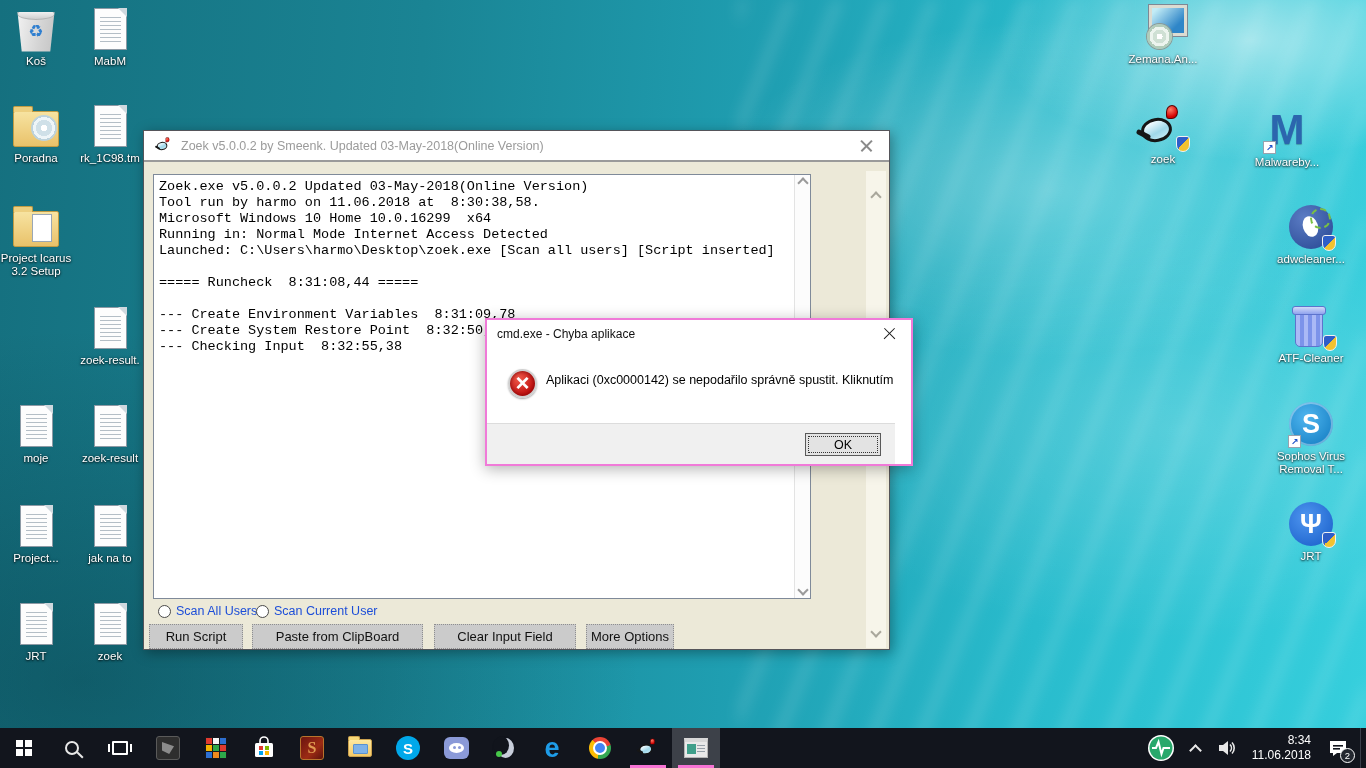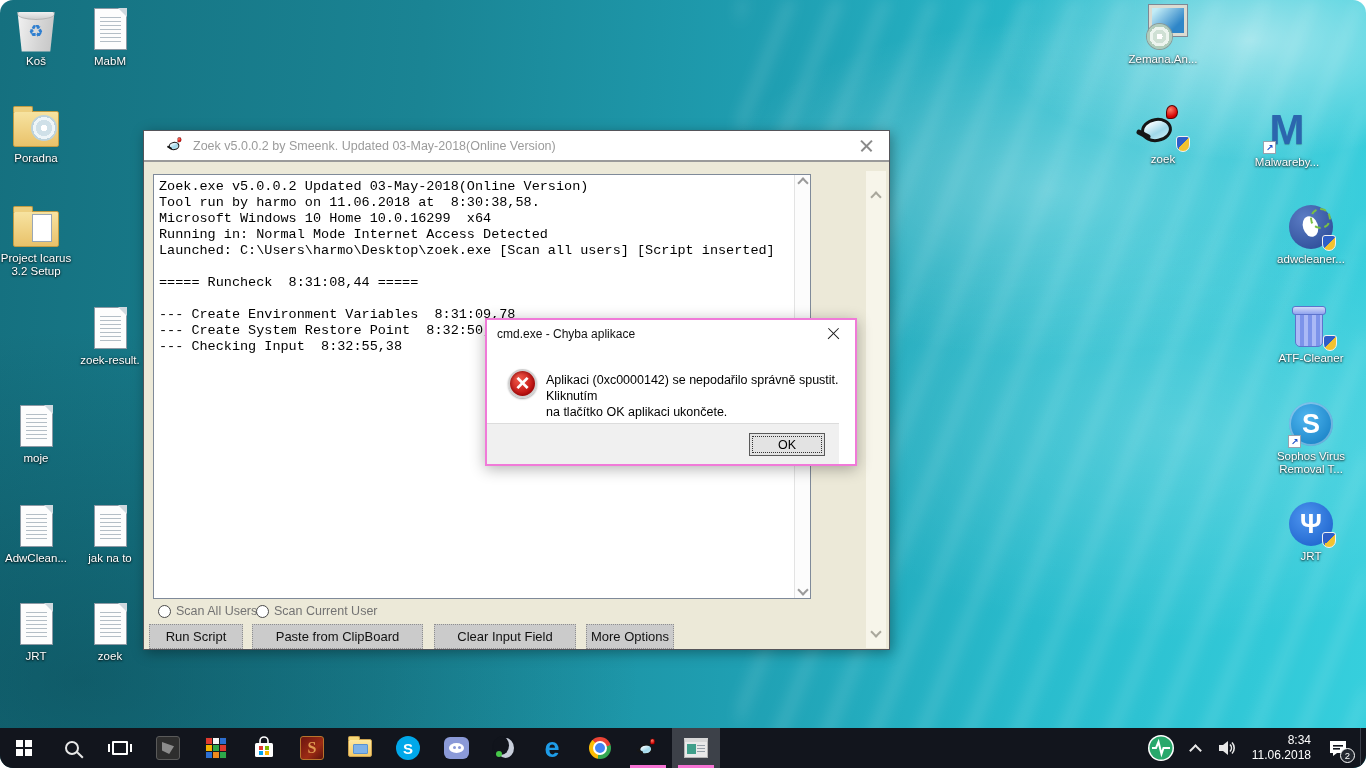--- a/index.html
+++ b/index.html
@@ -3,21 +3,21 @@
 <meta charset="utf-8">
 <style>
   *{margin:0;padding:0;box-sizing:border-box}
   html,body{width:1366px;height:768px;overflow:hidden;font-family:"Liberation Sans","DejaVu Sans",sans-serif}
   #desktop{position:absolute;inset:0;overflow:hidden;
     background:
       radial-gradient(ellipse 420px 200px at 1250px 40px, rgba(255,255,255,.55), transparent 60%),
       radial-gradient(ellipse 520px 260px at 1050px 190px, rgba(255,255,255,.30), transparent 65%),
       radial-gradient(ellipse 600px 320px at 1180px 430px, rgba(255,255,255,.20), transparent 65%),
       radial-gradient(ellipse 800px 500px at 80px 680px, rgba(5,50,60,.38), transparent 70%),
-      linear-gradient(94deg,#15707f 0%,#1a8494 30%,#1f9fb2 55%,#29bccd 76%,#36cfdd 100%); border-radius: 13px;}
+      linear-gradient(94deg,#15707f 0%,#1a8494 30%,#1f9fb2 55%,#29bccd 76%,#36cfdd 100%);}
   .waves{position:absolute;top:0;right:0;width:46%;height:100%;
     background:repeating-linear-gradient(112deg, rgba(255,255,255,.30) 0 10px, rgba(255,255,255,0) 10px 44px);
     filter:blur(7px);opacity:.45}
 
   
   .dicon{position:absolute;width:76px;display:flex;flex-direction:column;align-items:center;gap:3px;z-index:2}
   .dlabel{max-width:88px;font-size:11.5px;line-height:13px;color:#fff;text-align:center;
     text-shadow:0 1px 2px rgba(0,0,0,.8),0 0 3px rgba(0,0,0,.5)}
   .ig{height:46px;display:flex;align-items:center;justify-content:center;position:relative}
 
@@ -78,47 +78,47 @@
   .shield{position:absolute;right:-3px;bottom:-2px;width:14px;height:16px;z-index:3;
     background:linear-gradient(135deg,#2e5ec8 0 50%,#f2c230 50% 100%);border:1px solid #f2f2f2;border-radius:3px 3px 7px 7px}
   .lnk{position:absolute;left:-1px;bottom:-2px;width:13px;height:13px;background:#fff;border:1px solid #98a2ae;z-index:3;
     display:flex;align-items:center;justify-content:center}
   .lnk::after{content:"↗";font-size:9px;color:#1b50c8;font-weight:bold}
 
   
   #zoek{position:absolute;left:143px;top:130px;width:747px;height:520px;background:#ece9d8;border:1px solid #55555a;
     box-shadow:2px 3px 12px rgba(0,0,0,.35);z-index:5}
   .z-title{position:absolute;left:0;top:0;right:0;height:31px;background:#fff;border-bottom:2px solid #9a9a9a;
-    display:flex;align-items:center;padding-left:24px;gap:7px}
+    display:flex;align-items:center;padding-left:12px;gap:7px}
   .z-title-text{color:#9b9b9b;font-size:12.5px;white-space:nowrap}
   .z-close{position:absolute;right:0;top:0;width:46px;height:29px;display:flex;align-items:center;justify-content:center}
   .xicon{position:relative;width:13px;height:13px}
   .xicon::before,.xicon::after{content:"";position:absolute;left:-1px;top:6px;width:15px;height:1.5px;background:#8a8a8a}
   .xicon::before{transform:rotate(45deg)}
   .xicon::after{transform:rotate(-45deg)}
   .xicon.dark::before,.xicon.dark::after{background:#1a1a1a;height:1.4px}
 
   .z-console{position:absolute;left:9px;top:43px;width:658px;height:425px;background:#fff;border:1px solid #7f8a99;
     font-family:"Liberation Mono","DejaVu Sans Mono",monospace;font-size:13.5px;line-height:16px;color:#000;
     padding:4px 26px 4px 5px;white-space:pre;overflow:hidden}
   .z-console-sb{position:absolute;left:650px;top:44px;width:16px;height:423px;background:#fcfcfc;border-left:1px solid #e3e3e3;
     display:flex;flex-direction:column;justify-content:space-between;align-items:center;padding:4px 0}
   .chev{width:8px;height:8px;border-left:2px solid #9a9a9a;border-top:2px solid #9a9a9a}
   .chev.up{transform:rotate(45deg)}
   .chev.down{transform:rotate(225deg)}
   .chev.light{border-color:#a9a79c}
   .z-win-sb{position:absolute;right:3px;top:40px;width:20px;height:477px;background:#f7f5ea;
     display:flex;flex-direction:column;justify-content:space-between;align-items:center;padding:22px 0 12px 0}
-  .z-radio{position:absolute;top:473px;display:flex;align-items:center;gap:5px;font-size:12.5px;color:#737373}
+  .z-radio{position:absolute;top:473px;display:flex;align-items:center;gap:5px;font-size:12.5px;color:#1d4ed8}
   .rdot{width:13px;height:13px;border-radius:50%;border:1px solid #4a4a4a;background:#fff}
   .z-btn{position:absolute;top:493px;height:25px;background:#cbcbcb;border:1px dotted #8f8f8f;font-size:13px;color:#111;
     font-family:"Liberation Sans","DejaVu Sans",sans-serif}
 
   
-  #errdlg{position:absolute;left:485px;top:318px;width:372px;height:148px;background:#fff;border:2px solid #f07ad8;
+  #errdlg{position:absolute;left:485px;top:318px;width:428px;height:148px;background:#fff;border:2px solid #f07ad8;
     box-shadow:0 3px 14px rgba(0,0,0,.3);z-index:10}
   .d-title{height:27px;display:flex;align-items:center;padding-left:10px;font-size:12px;color:#111;position:relative}
   .d-close{position:absolute;right:0;top:0;width:44px;height:27px;display:flex;align-items:center;justify-content:center}
   .d-body{position:relative;height:76px}
   .err-ico{position:absolute;left:21px;top:22px;width:29px;height:29px;border-radius:50%;
     background:radial-gradient(circle at 35% 30%,#ef5a4a,#c00f0f 72%);border:2px solid #d0d0d0;box-shadow:inset 0 0 4px #7a0a0a,0 1px 2px rgba(0,0,0,.35)}
   .err-ico::after{content:"×";position:absolute;inset:0;display:flex;align-items:center;justify-content:center;color:#fff;
     font-size:24px;font-weight:bold;line-height:0;padding-bottom:2px}
   .d-msg{position:absolute;left:59px;top:25px;font-size:12.5px;line-height:16px;color:#000}
   .d-footer{position:absolute;left:0;right:16px;bottom:0;height:41px;background:#f0f0f0;border-top:1px solid #dcdcdc}
@@ -188,43 +188,55 @@
         <div class="ic-doc"></div>
       </div>
     <div class="dlabel">MabM</div>
   </div>
   <div class="dicon" style="left:-2px;top:103px">
     <div class="ig">
         <div class="ic-folder disc"></div>
       </div>
     <div class="dlabel">Poradna</div>
   </div>
+  <div class="dicon" style="left:72px;top:103px">
+    <div class="ig">
+        <div class="ic-doc"></div>
+      </div>
+    <div class="dlabel">rk_1C98.tm</div>
+  </div>
   <div class="dicon" style="left:-2px;top:203px">
     <div class="ig">
         <div class="ic-folder pic"></div>
       </div>
     <div class="dlabel">Project Icarus 3.2 Setup</div>
   </div>
   <div class="dicon" style="left:72px;top:305px">
     <div class="ig">
         <div class="ic-doc"></div>
       </div>
     <div class="dlabel">zoek-result.</div>
   </div>
   <div class="dicon" style="left:-2px;top:403px">
     <div class="ig">
         <div class="ic-doc"></div>
       </div>
     <div class="dlabel">moje</div>
   </div>
+  <div class="dicon" style="left:72px;top:403px">
+    <div class="ig">
+        <div class="ic-doc"></div>
+      </div>
+    <div class="dlabel">zoek-result</div>
+  </div>
   <div class="dicon" style="left:-2px;top:503px">
     <div class="ig">
         <div class="ic-doc"></div>
       </div>
-    <div class="dlabel">AdwClean...</div>
+    <div class="dlabel">Project...</div>
   </div>
   <div class="dicon" style="left:72px;top:503px">
     <div class="ig">
         <div class="ic-doc"></div>
       </div>
     <div class="dlabel">jak na to</div>
   </div>
   <div class="dicon" style="left:-2px;top:601px">
     <div class="ig">
         <div class="ic-doc"></div>
@@ -347,21 +359,20 @@
     <div class="d-title">
       <span>cmd.exe - Chyba aplikace</span>
       <div class="d-close">
           <div class="xicon dark"></div>
         </div>
     </div>
     <div class="d-body">
       <div class="err-ico"></div>
       <div class="d-msg">
         <div>Aplikaci (0xc0000142) se nepodařilo správně spustit. Kliknutím</div>
-        <div>na tlačítko OK aplikaci ukončete.</div>
       </div>
     </div>
     <div class="d-footer">
       <button class="d-ok">OK</button>
     </div>
   </div>
 
   <div id="taskbar">
     <div class="tb-btn">
       <div class="tbi-start">

